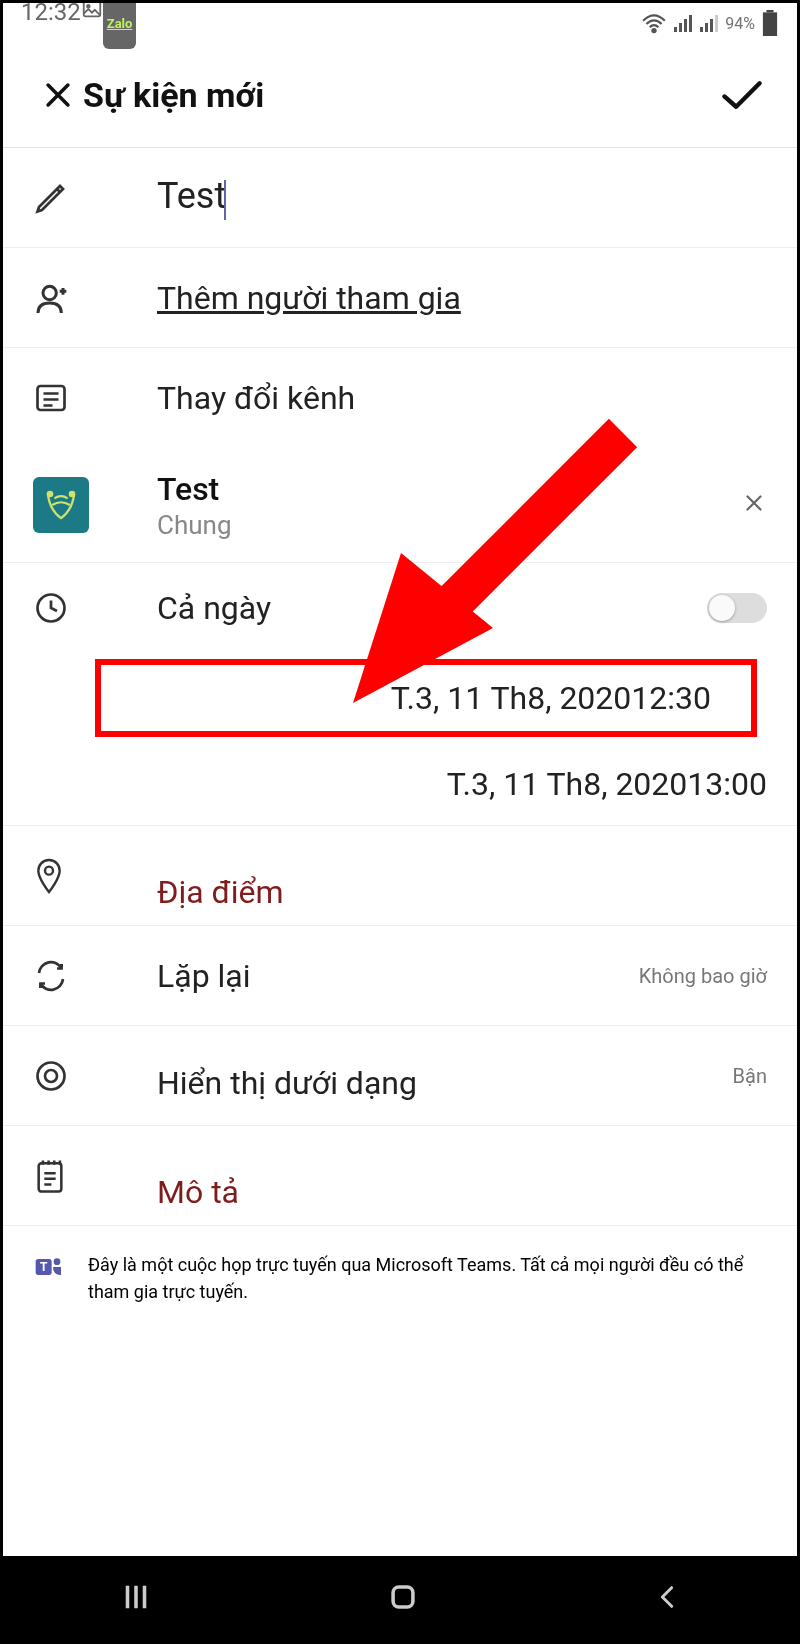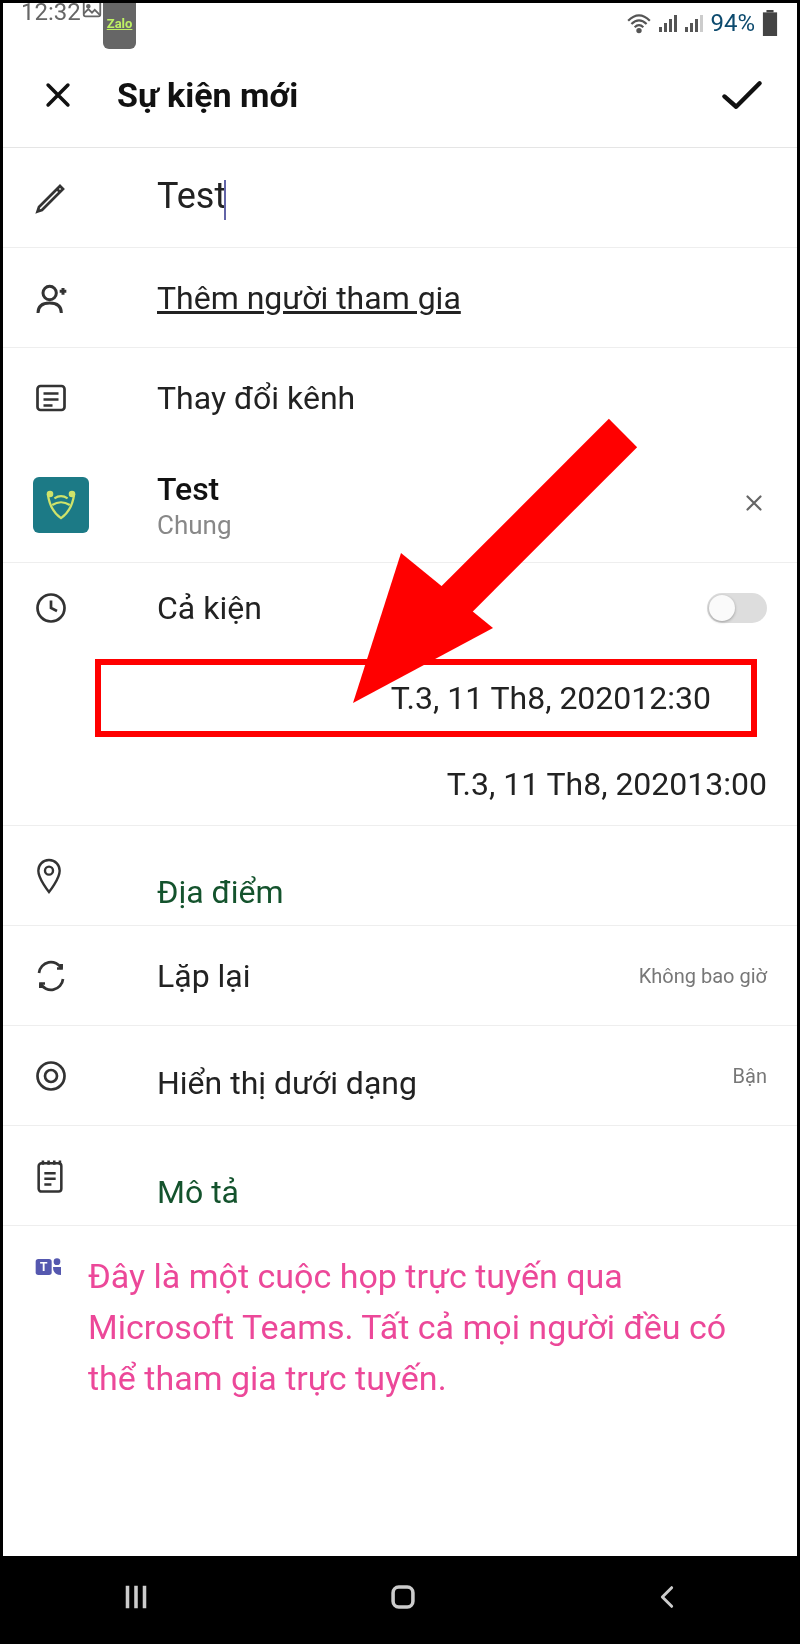--- a/index.html
+++ b/index.html
@@ -36,21 +36,20 @@
   display: flex;
   align-items: center;
   padding: 0 30px;
   border-bottom: 1px solid #e5e5e5;
 }
 .header-title {
   flex: 1;
   font-size: 34px;
   font-weight: 700;
   color: #111;
-  margin-left: 34px;
 }
 .icon-btn {
   width: 50px;
   display:flex;
   align-items:center;
   justify-content:center;
 }
 
 .row {
   display: flex;
@@ -63,21 +62,21 @@
 .row .left-icon {
   width: 70px;
   display:flex;
   align-items:center;
 }
 .row .content {
   flex: 1;
   font-size: 32px;
   color: #222;
 }
-.row .content.placeholder { color: #14532d; margin-top: 32px; }
+.row .content.placeholder { color: #7f1d1d; margin-top: 32px; }
 .row .trailing {
   font-size: 20px;
   color: #555;
 }
 
 .title-input-row { min-height: 100px; }
 .cursor {
   display:inline-block;
   width:2px; height:40px;
   background:#6264a7;
@@ -119,21 +118,21 @@
   border: 6px solid #ff0000;
 }
 
 .footer-note {
   display:flex;
   padding: 25px 30px 25px 30px;
   align-items:flex-start;
 }
 .footer-note .ficon { width:55px; display:flex; }
 .footer-note .ftext {
-  flex:1; font-size:34px; color:#ec4899; line-height:1.5;
+  flex:1; font-size:18px; color:#000000; line-height:1.5;
 }
 
 .nav-bar {
   position:absolute; bottom:0; left:0; right:0;
   height:85px; background:#000;
   display:flex; align-items:center; justify-content:space-around;
 }
 .nav-btn { color:#ddd; }
 
 .arrow-overlay {
@@ -176,21 +175,21 @@
         </svg>
     </span>
     <span class="status-icon">
       <svg width="20" height="20" viewBox="0 0 20 20">
           <rect x="1" y="14" width="3" height="5" fill="#555"></rect>
           <rect x="6" y="10" width="3" height="9" fill="#555"></rect>
           <rect x="11" y="6" width="3" height="13" fill="#555"></rect>
           <rect x="16" y="2" width="3" height="17" fill="#ccc"></rect>
         </svg>
     </span>
-    <span style="font-size:24px;color:#0c4a6e;">94%</span>
+    <span style="font-size:16px;color:#737373;">94%</span>
     <span class="status-icon">
       <svg width="18" height="26" viewBox="0 0 14 22">
           <rect x="4" y="0" width="6" height="2" fill="#444"></rect>
           <rect x="1" y="2" width="12" height="20" fill="#444"></rect>
         </svg>
     </span>
   </div>
 </div>
 
 <div class="header">
@@ -263,21 +262,21 @@
   </div>
 </div>
 
 <div class="row no-border" style="min-height:90px;">
   <div class="left-icon">
     <svg width="36" height="36" viewBox="0 0 24 24" fill="none" stroke="#333" stroke-width="1.8">
         <circle cx="12" cy="12" r="9"></circle>
         <path d="M12 7 L12 12 L16 14"></path>
       </svg>
   </div>
-  <div class="content" style="padding-left:54px;">Cả kiện</div>
+  <div class="content" style="padding-left:54px;">Cả ngày</div>
   <div class="trailing">
     <div class="toggle">
         <div class="toggle-knob"></div>
       </div>
   </div>
 </div>
 
 <div class="date-group">
   <div class="date-row highlighted">
     <div class="date-label">T.3, 11 Th8, 2020</div>

